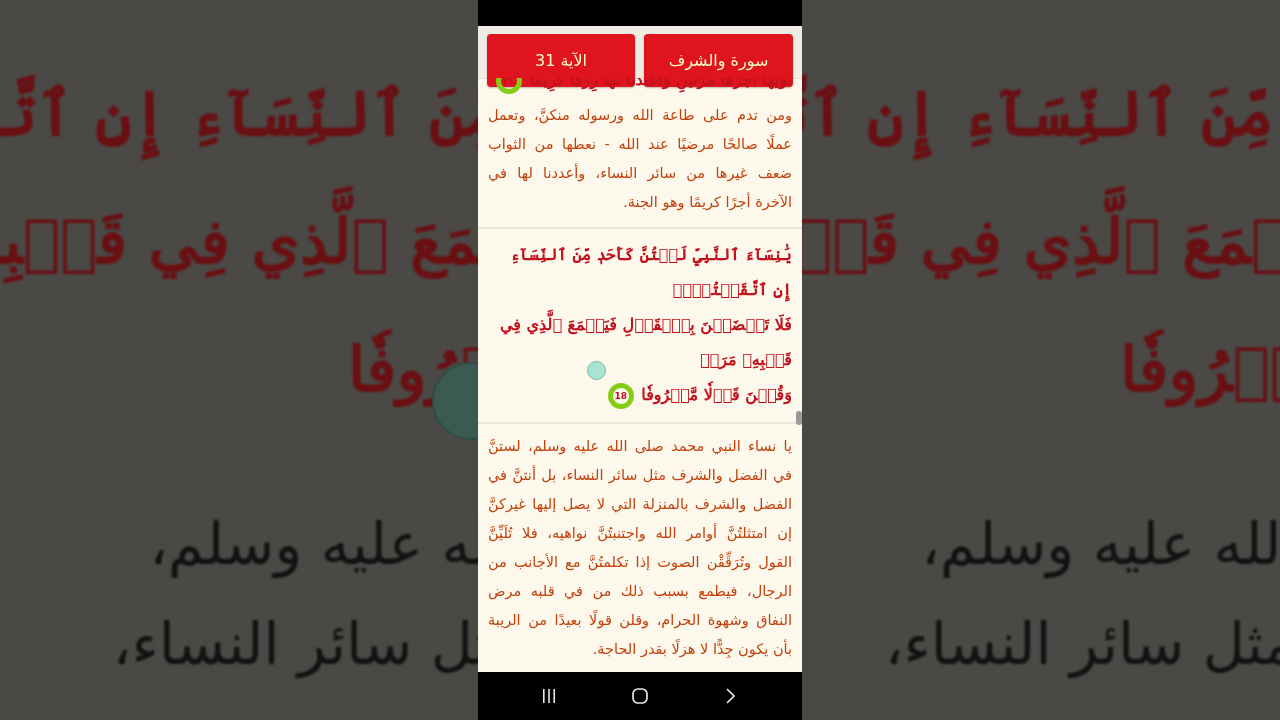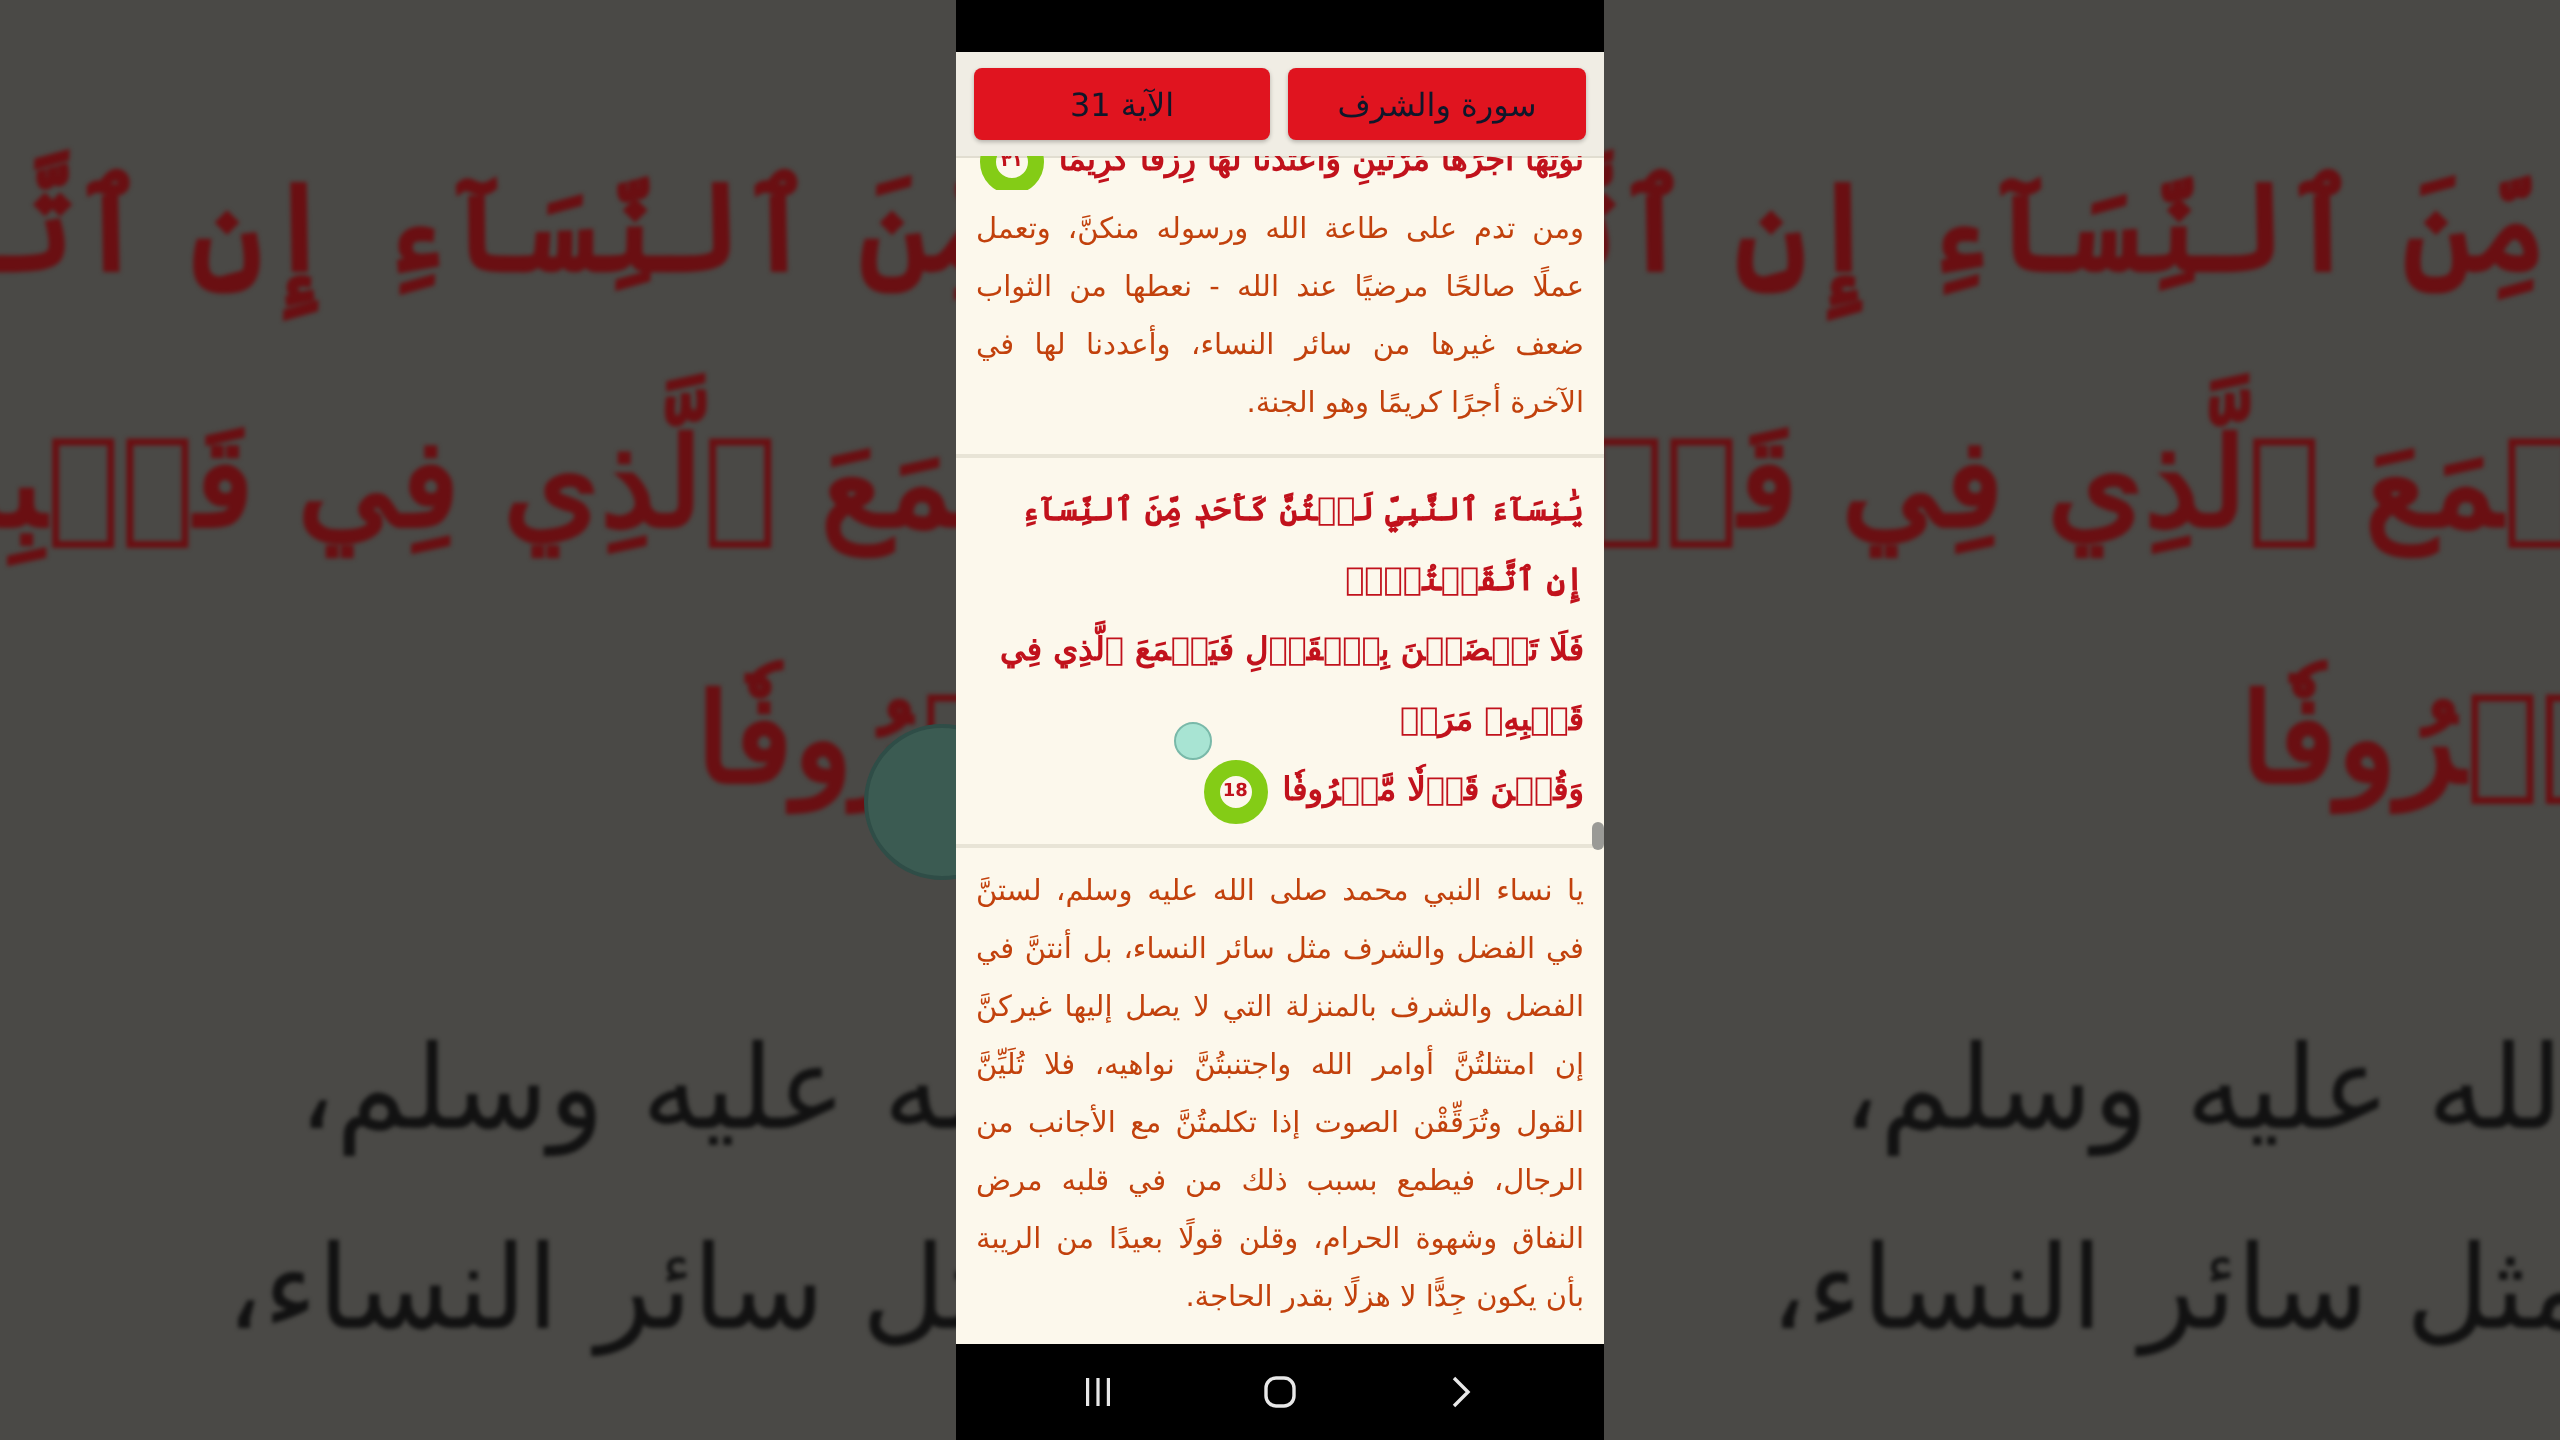--- a/index.html
+++ b/index.html
@@ -39,37 +39,37 @@
     .phone {
       position: absolute; left: 478px; top: 0; width: 324px; height: 720px;
       background: #fcf8ec; overflow: hidden;
     }
     .status-bar { position: absolute; left: 0; top: 0; width: 324px; height: 26px; background: #000; }
     .header {
       position: absolute; left: 0; top: 26px; width: 324px; height: 52px;
       background: #f0ede4; border-bottom: 1px solid #e1ddd0;
     }
     .hdr-btn {
-      position: absolute; top: 8px; height: 36px; border-radius: 4px;
-      background: #e0141f; color: #0f172a; font-size: 16px;
+      position: absolute; top: 8px; height: 53px; border-radius: 4px;
+      background: #e0141f; color: #fef9c3; font-size: 16px;
       display: flex; align-items: center; justify-content: center; direction: rtl;
       box-shadow: 0 1px 2px rgba(0,0,0,0.25);
     }
     .btn-ayah { left: 9px; width: 148px; }
     .btn-surah { left: 166px; width: 149px; }
 
     .content { position: absolute; left: 0; top: 78px; width: 324px; height: 594px; overflow: hidden; }
     .verse {
       direction: rtl; color: #c1121c; font-family: "DejaVu Serif", serif; font-weight: bold;
       font-size: 16px; text-align: right; padding: 0 10px;
     }
     .verse-top { line-height: 30px; margin-top: -13px; height: 30px; overflow: hidden; white-space: nowrap; }
     .ayah-num {
       display: inline-block; width: 16px; height: 16px; border-radius: 50%;
-      border: 8px solid #84cc16; color: #c1121c; font-size: 9px; line-height: 16px;
+      border: 5px solid #84cc16; color: #c1121c; font-size: 9px; line-height: 16px;
       text-align: center; vertical-align: middle; margin: 0 2px; font-family: "DejaVu Sans", sans-serif;
     }
     .tafsir {
       direction: rtl; color: #c2410c; font-size: 14.5px; line-height: 29px;
       text-align: justify; padding: 6px 10px 8px 10px;
     }
     .divider { height: 2px; background: #e8e4d6; margin: 2px 0; }
     .verse-main { line-height: 35px; padding-top: 6px; padding-bottom: 8px; }
     .scroll-grip {
       position: absolute; right: 0; top: 333px; width: 6px; height: 14px;

